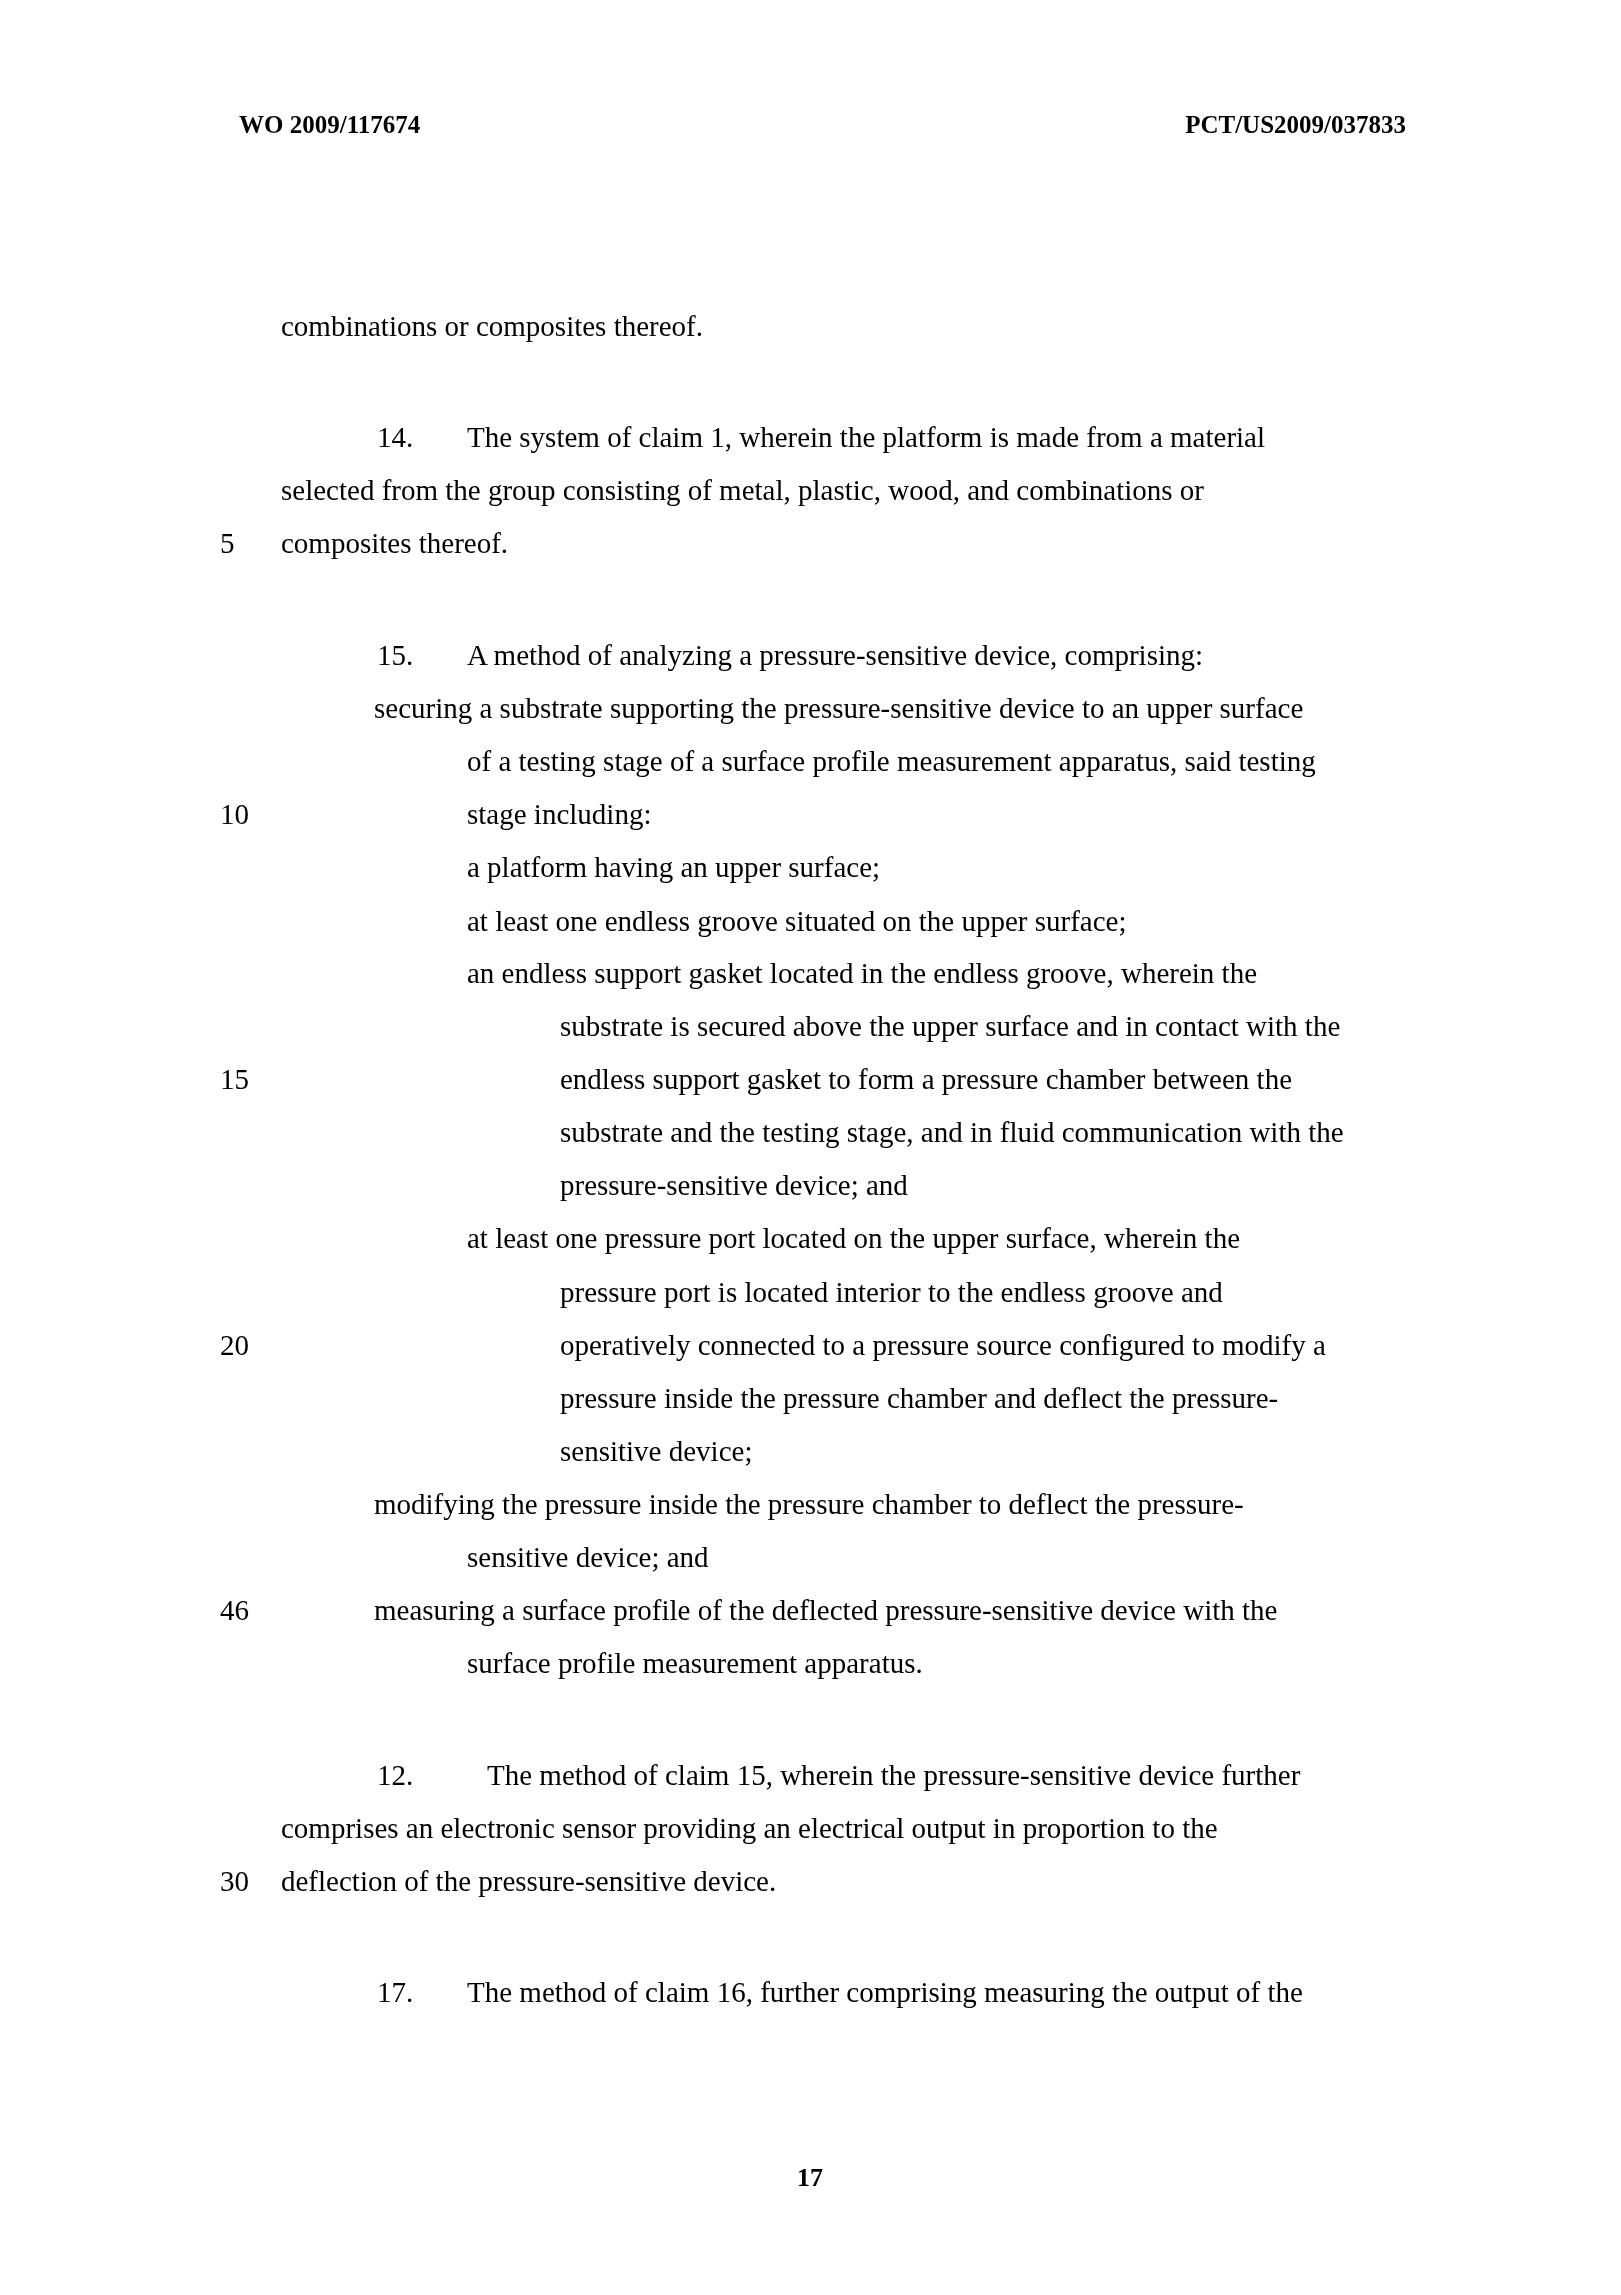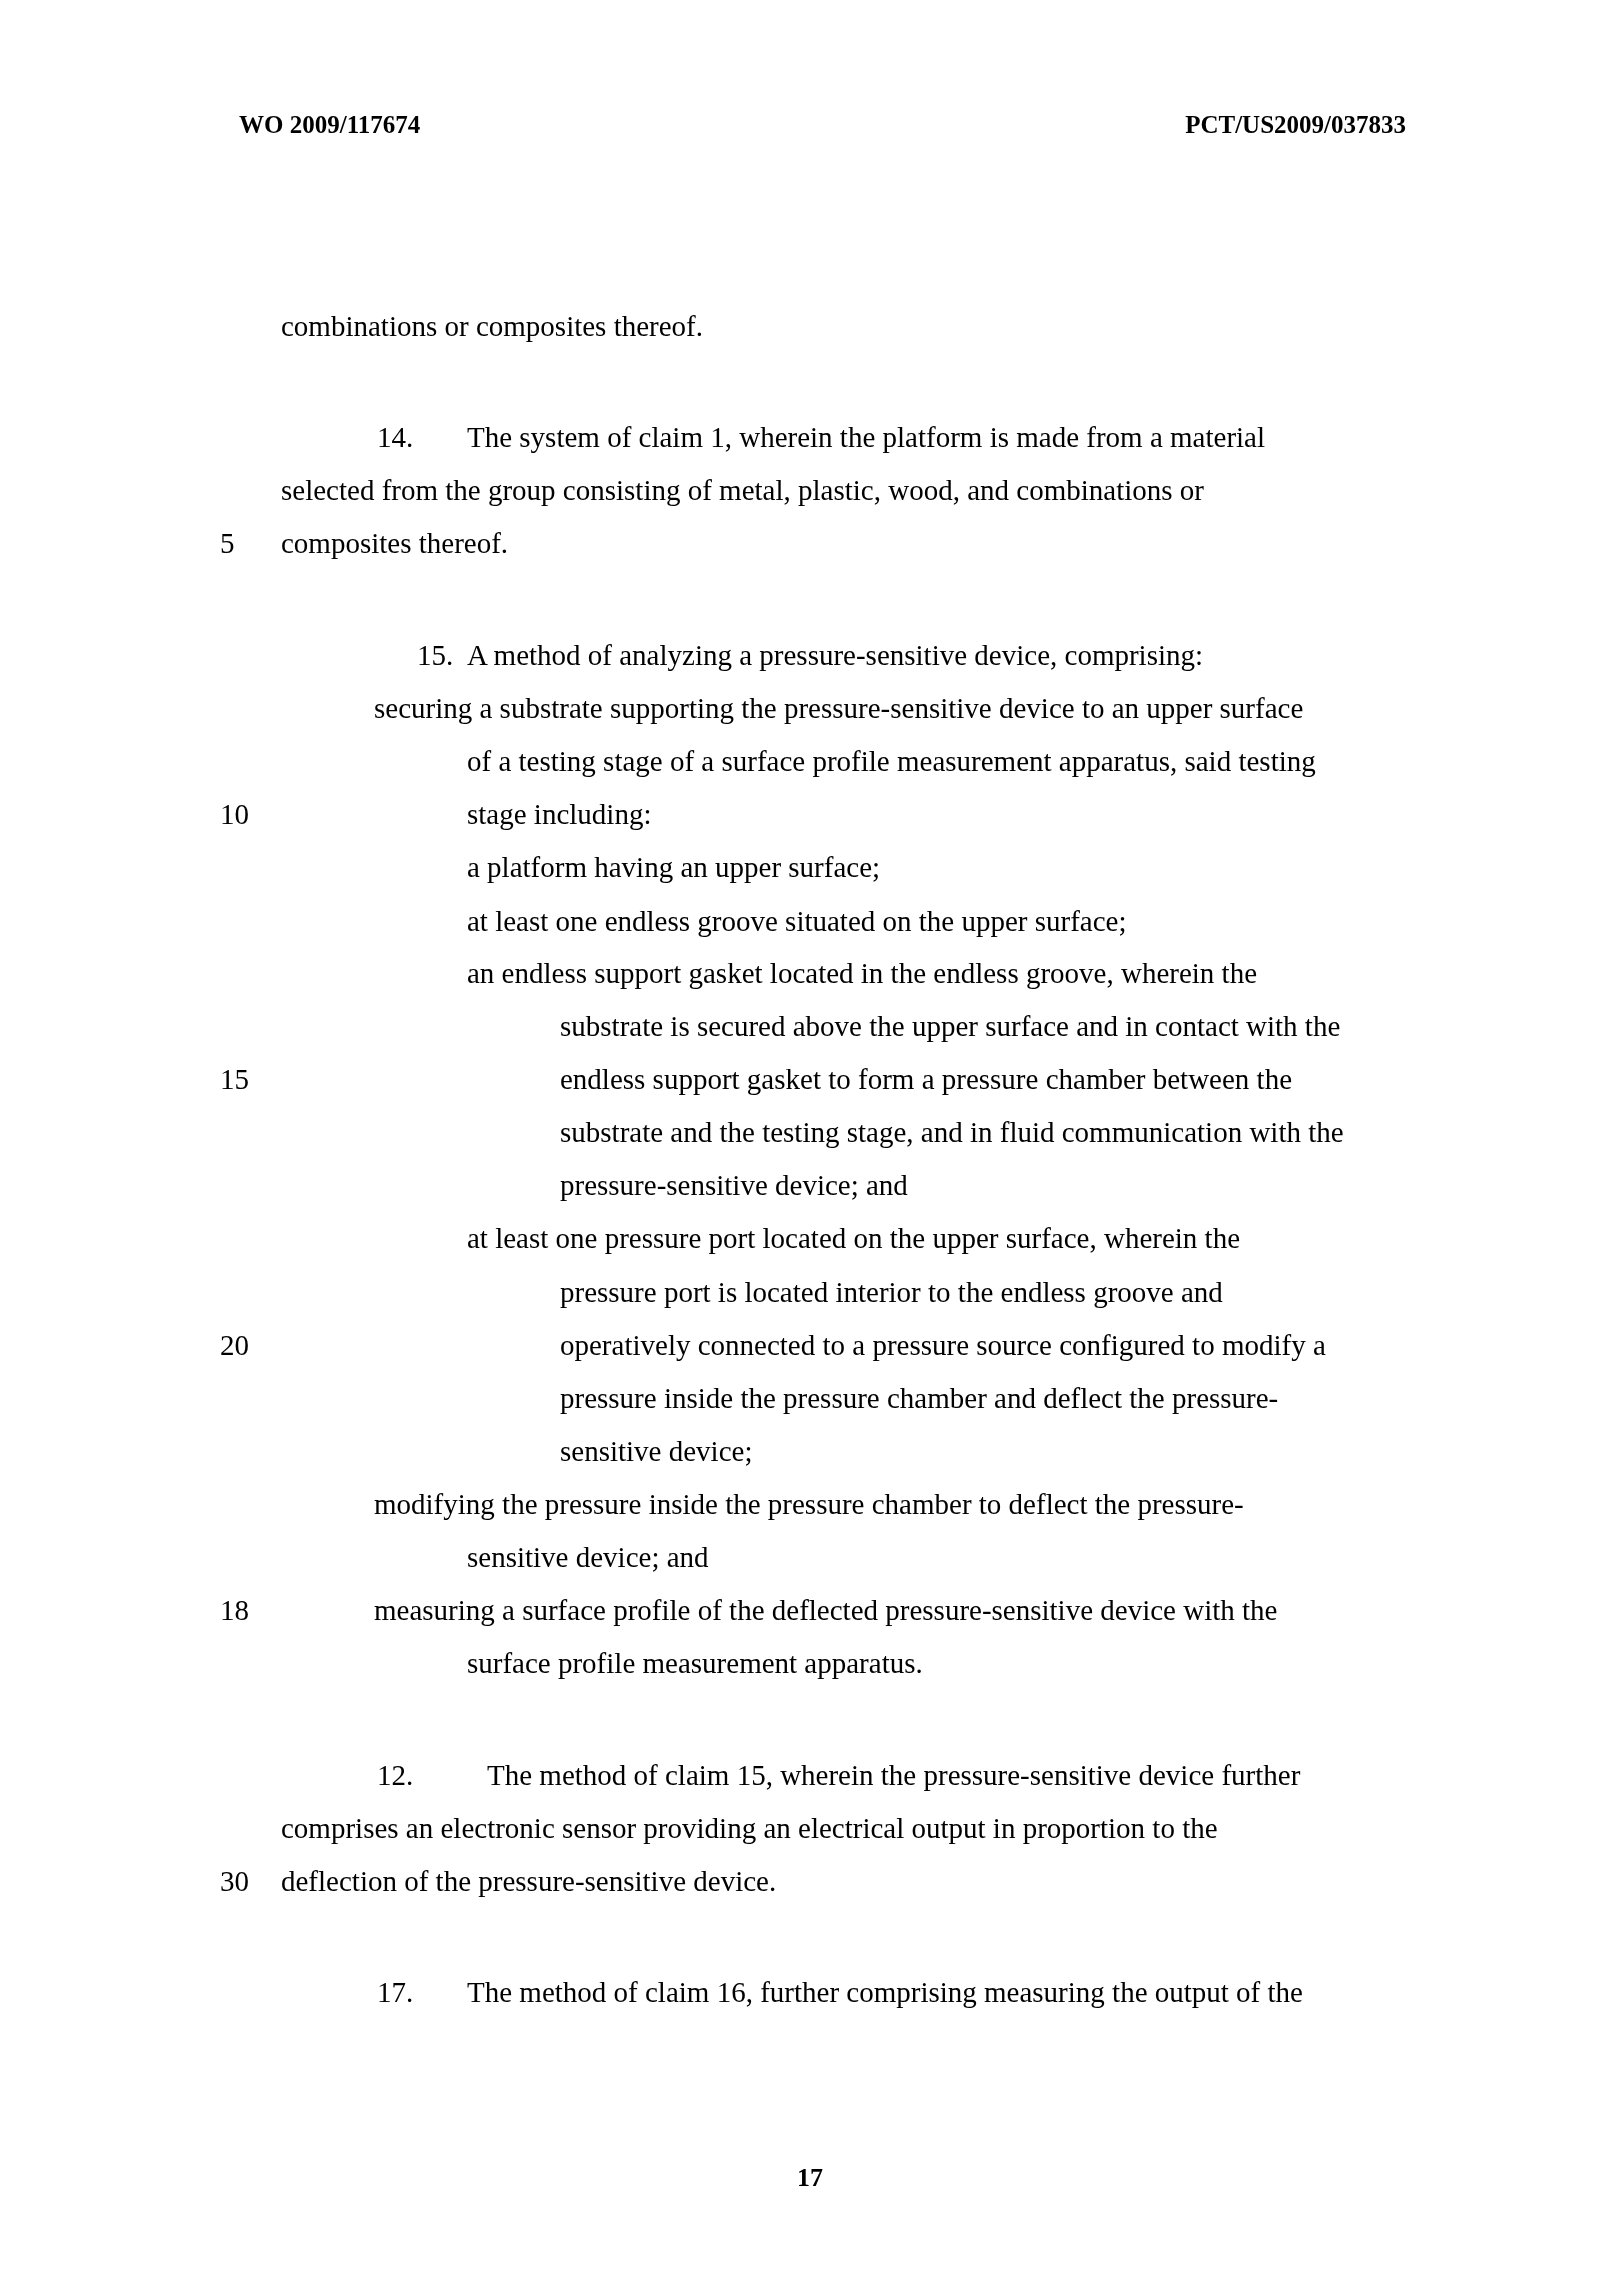--- a/index.html
+++ b/index.html
@@ -19,21 +19,21 @@
 
 <div class="hdr left">WO 2009/117674</div>
 <div class="hdr right">PCT/US2009/037833</div>
 
 <div id="body-lines">
     <div class="line" style="top: 312px; left: 281px;">combinations or composites thereof.</div>
     <div class="claimno" style="top: 423px;">14.</div>
     <div class="line" style="top: 423px; left: 467px;">The system of claim 1, wherein the platform is made from a material</div>
     <div class="line" style="top: 476px; left: 281px;">selected from the group consisting of metal, plastic, wood, and combinations or</div>
     <div class="line" style="top: 529px; left: 281px;">composites thereof.</div>
-    <div class="claimno" style="top: 641px; margin-left: 40px;">15.</div>
+    <div class="claimno" style="top: 641px;">15.</div>
     <div class="line" style="top: 641px; left: 467px;">A method of analyzing a pressure-sensitive device, comprising:</div>
     <div class="line" style="top: 694px; left: 374px;">securing a substrate supporting the pressure-sensitive device to an upper surface</div>
     <div class="line" style="top: 747px; left: 467px;">of a testing stage of a surface profile measurement apparatus, said testing</div>
     <div class="line" style="top: 800px; left: 467px;">stage including:</div>
     <div class="line" style="top: 853px; left: 467px;">a platform having an upper surface;</div>
     <div class="line" style="top: 907px; left: 467px;">at least one endless groove situated on the upper surface;</div>
     <div class="line" style="top: 959px; left: 467px;">an endless support gasket located in the endless groove, wherein the</div>
     <div class="line" style="top: 1012px; left: 560px;">substrate is secured above the upper surface and in contact with the</div>
     <div class="line" style="top: 1065px; left: 560px;">endless support gasket to form a pressure chamber between the</div>
     <div class="line" style="top: 1118px; left: 560px;">substrate and the testing stage, and in fluid communication with the</div>
@@ -52,18 +52,18 @@
     <div class="line" style="top: 1814px; left: 281px;">comprises an electronic sensor providing an electrical output in proportion to the</div>
     <div class="line" style="top: 1867px; left: 281px;">deflection of the pressure-sensitive device.</div>
     <div class="claimno" style="top: 1978px;">17.</div>
     <div class="line" style="top: 1978px; left: 467px;">The method of claim 16, further comprising measuring the output of the</div>
   </div>
 <div id="line-numbers">
     <div class="lnum" style="top: 529px;">5</div>
     <div class="lnum" style="top: 800px;">10</div>
     <div class="lnum" style="top: 1065px;">15</div>
     <div class="lnum" style="top: 1331px;">20</div>
-    <div class="lnum" style="top: 1596px;">18</div>
+    <div class="lnum" style="top: 1596px;">46</div>
     <div class="lnum" style="top: 1867px;">30</div>
   </div>
 
 <div class="pagenum">17</div>
 
 
 </body></html>

